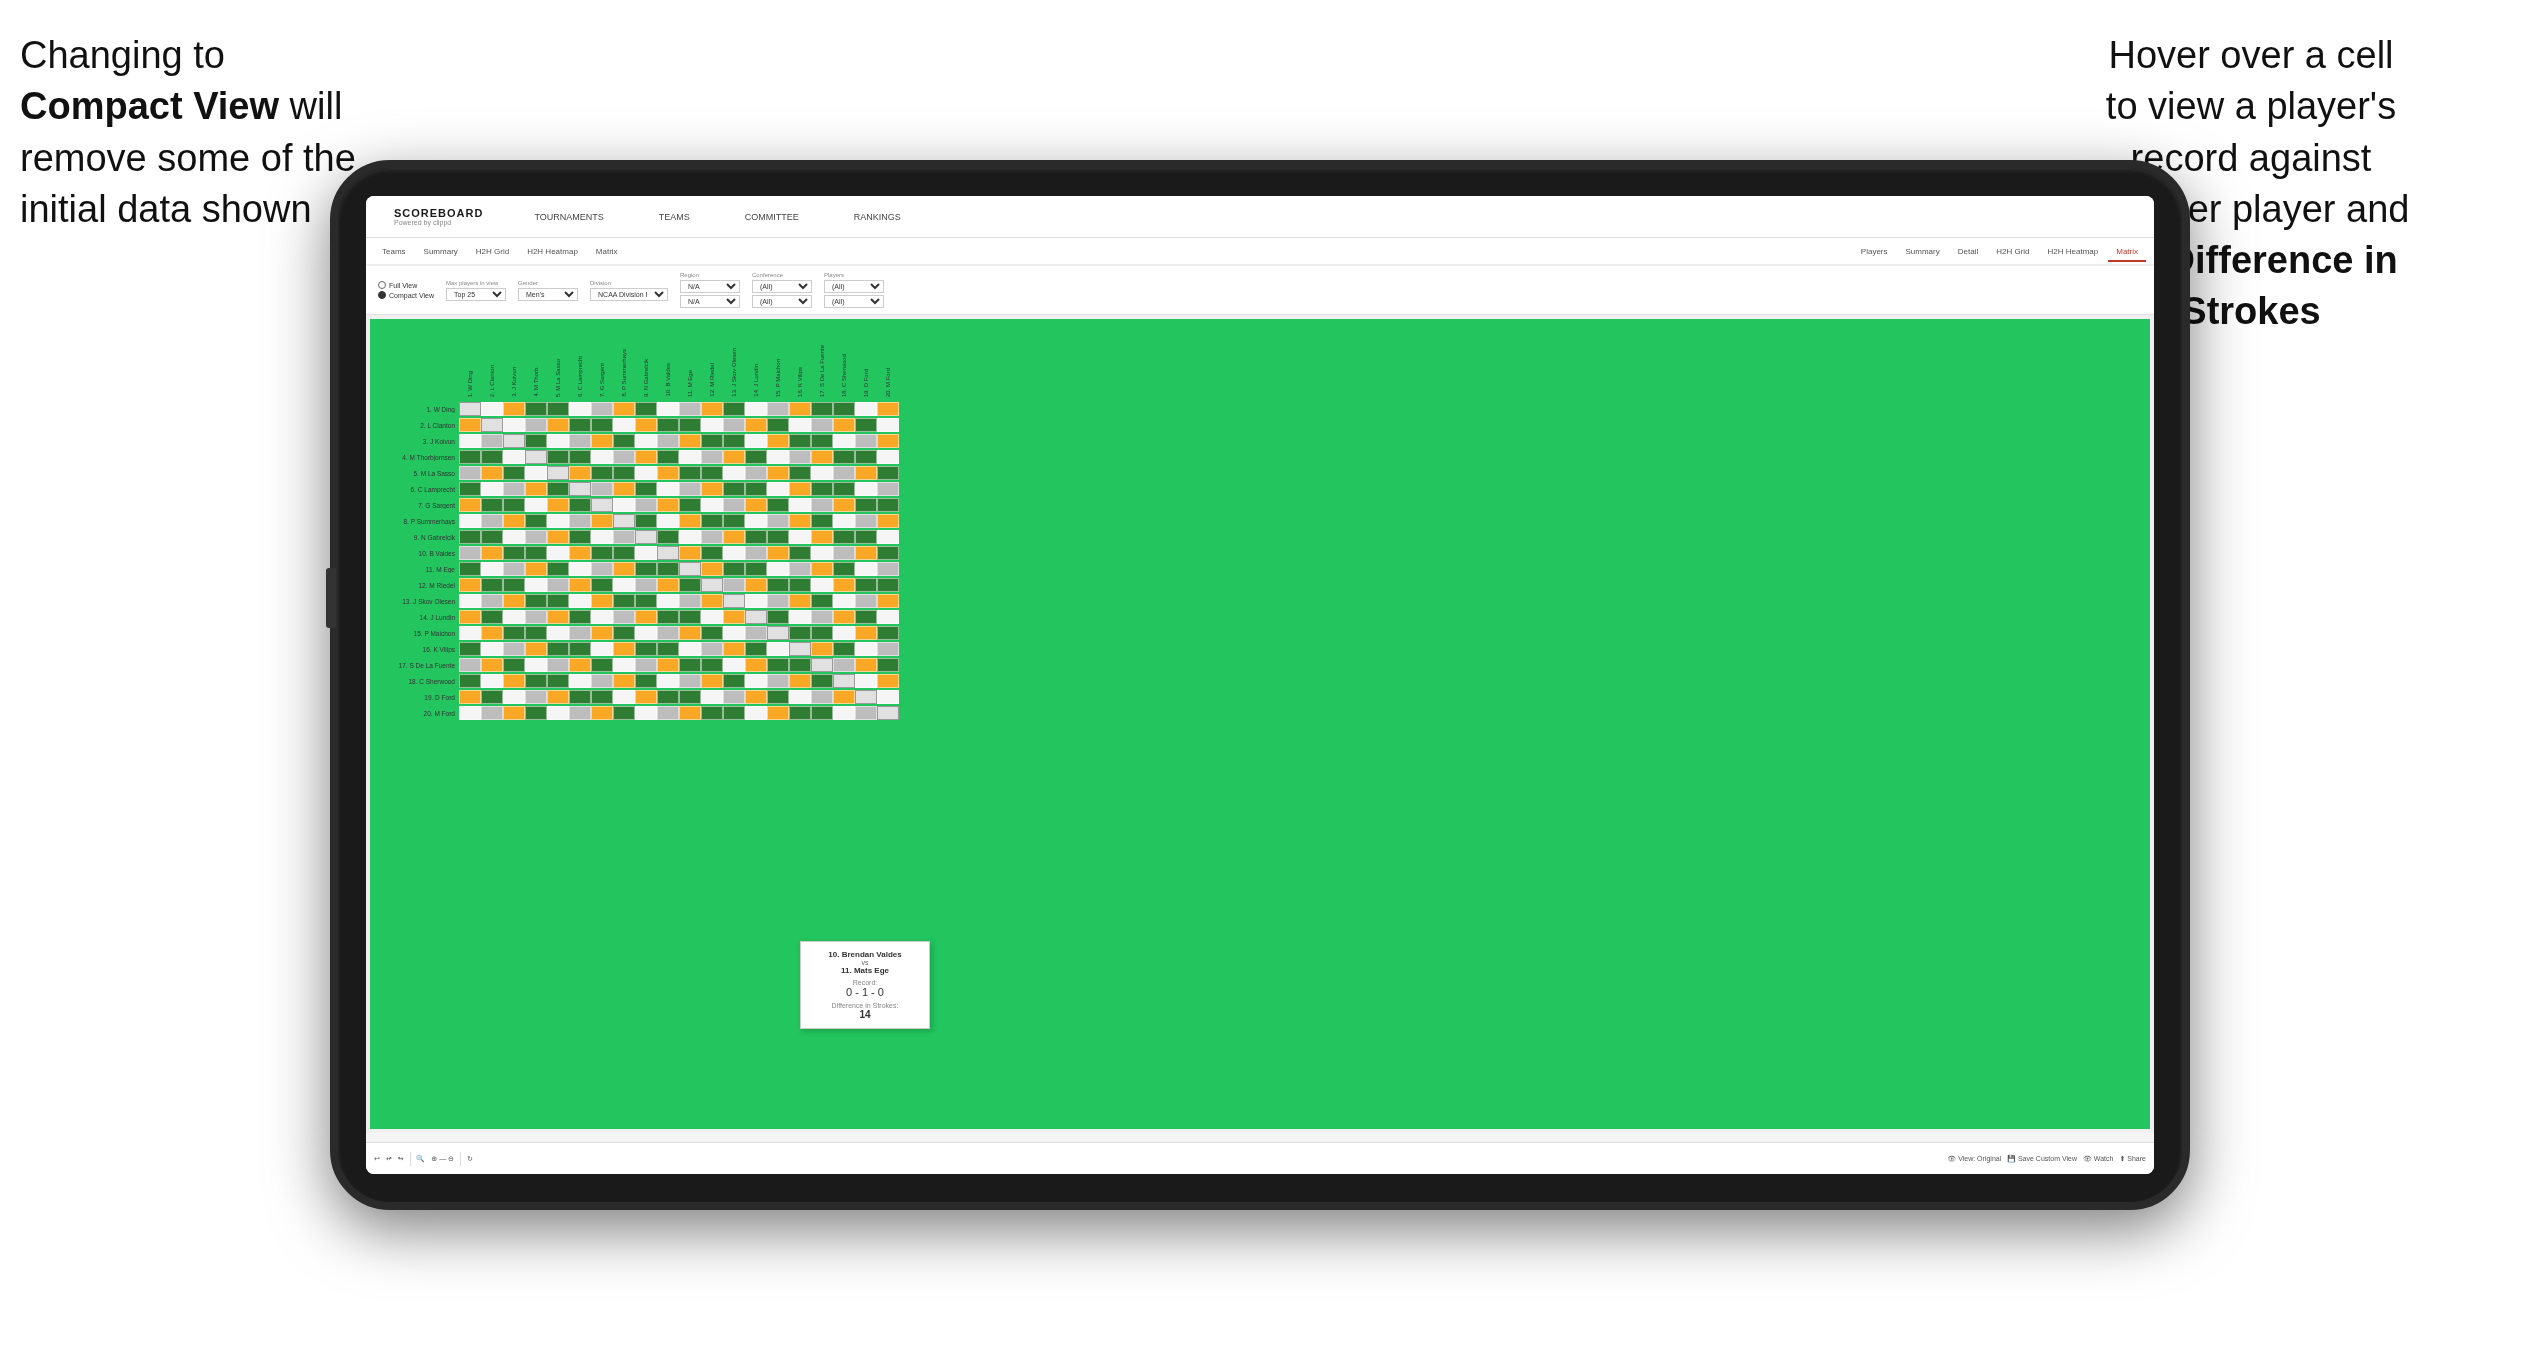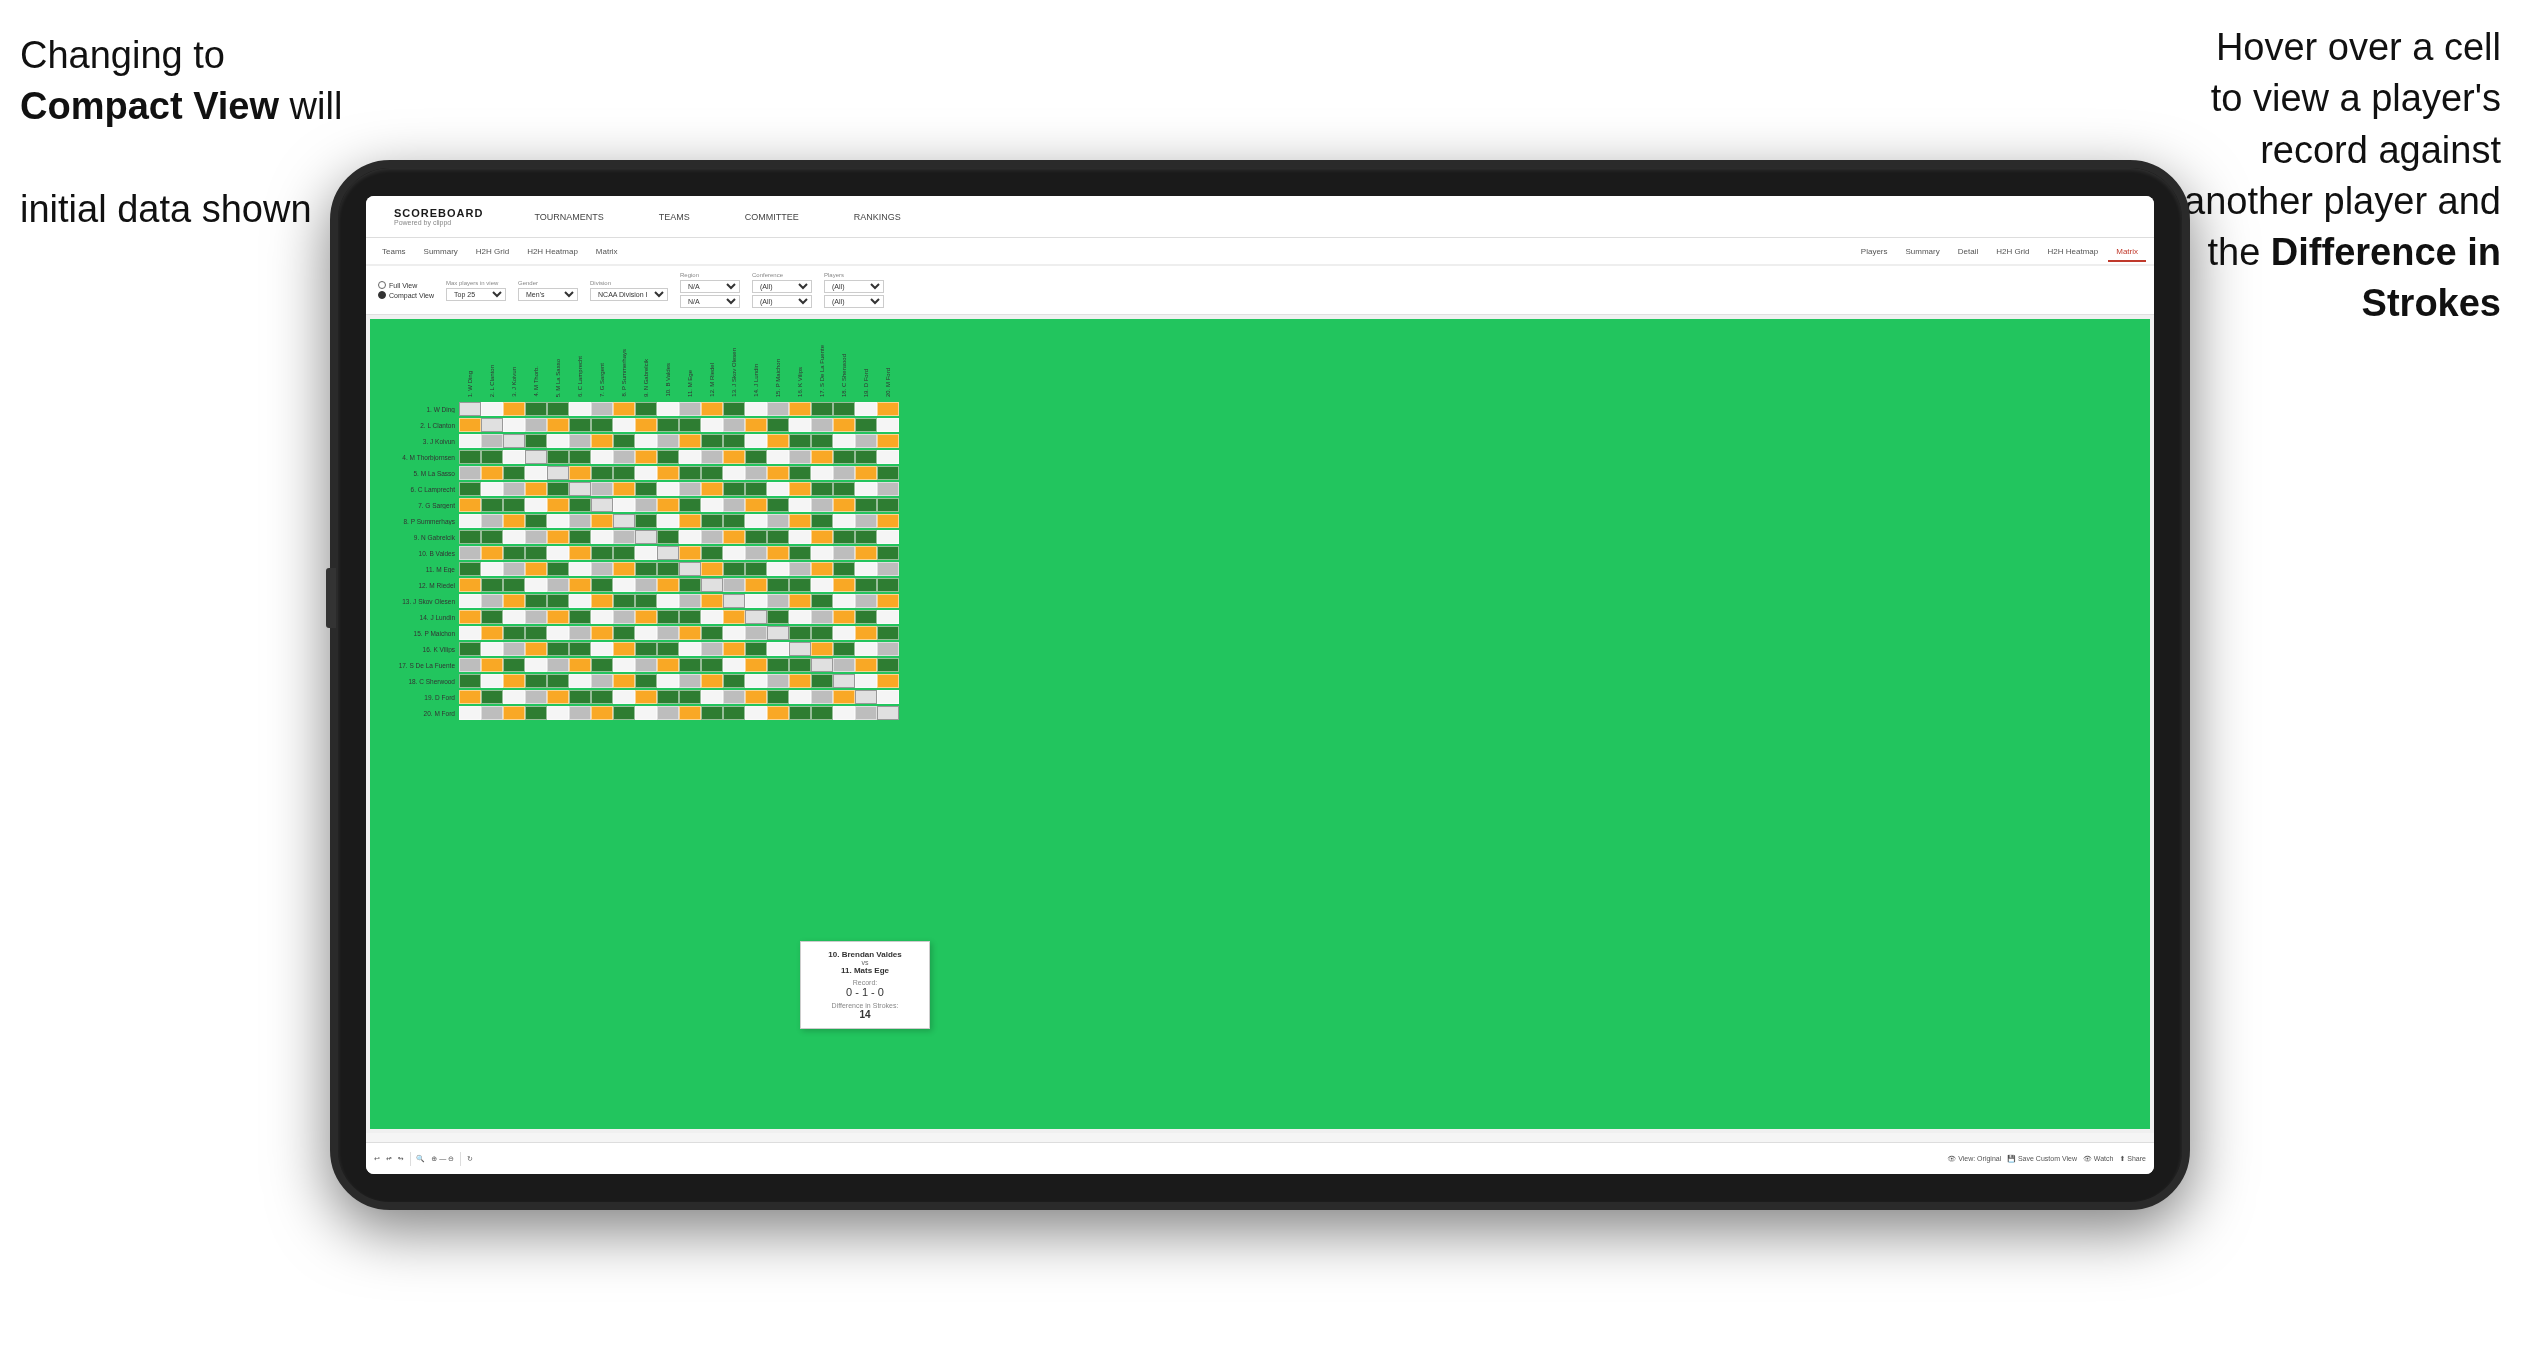--- a/index.html
+++ b/index.html
@@ -290,25 +290,25 @@
       line-height: 1.35;
       color: #111;
     }
   </style>
 </head>
 <body>
 
 <div class="annot-text" style="top:30px; left:20px; width:500px;">
   <span>Changing to</span><br>
   <strong>Compact View</strong><span> will</span><br>
-  <br>
+  <span>remove some of the</span><br>
   <span>initial data shown</span>
 </div>
 
-<div class="annot-text" style="top:22px; right:20px; width:500px; text-align:right;">
+<div class="annot-text" style="top:30px; right:20px; width:500px; text-align:center;">
   <span>Hover over a cell</span><br>
   <span>to view a player's</span><br>
   <span>record against</span><br>
   <span>another player and</span><br>
   <span>the </span><strong>Difference in</strong><br>
   <strong>Strokes</strong>
 </div>
 
 <svg class="arrow-svg">
 

